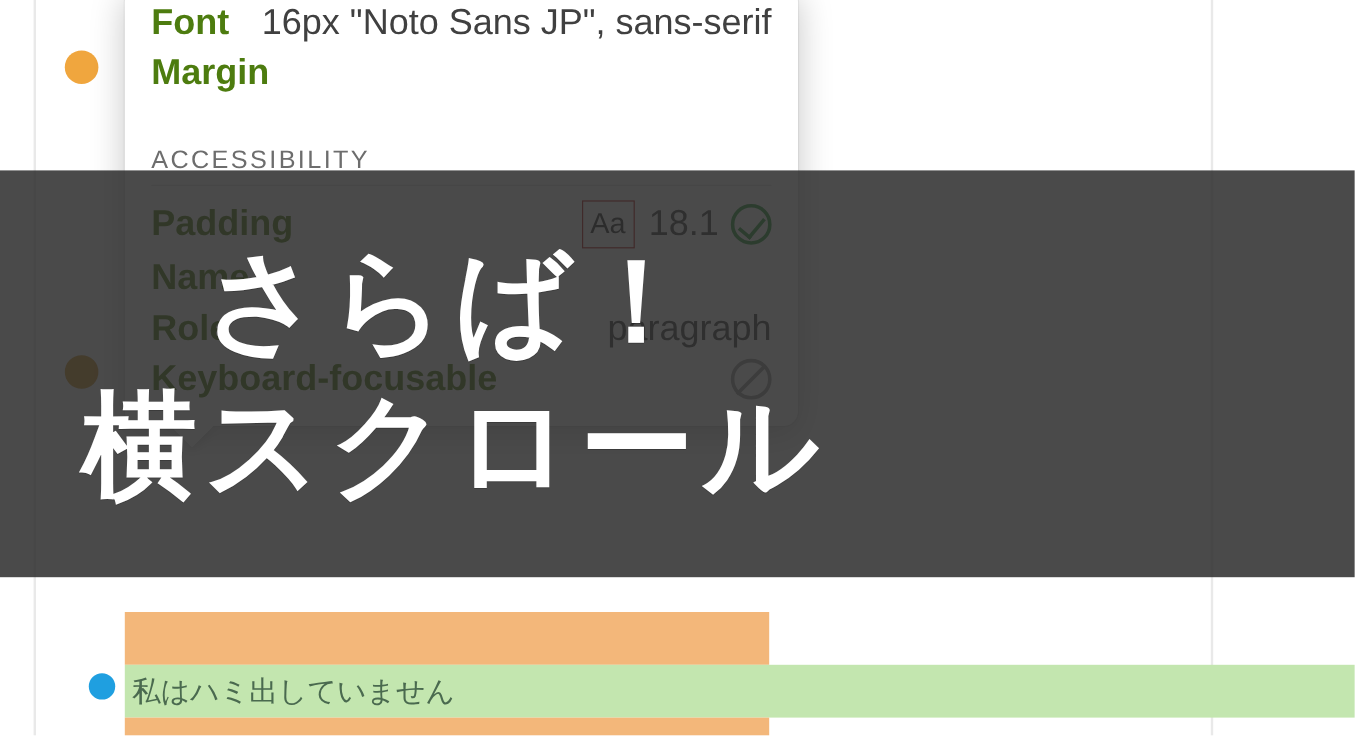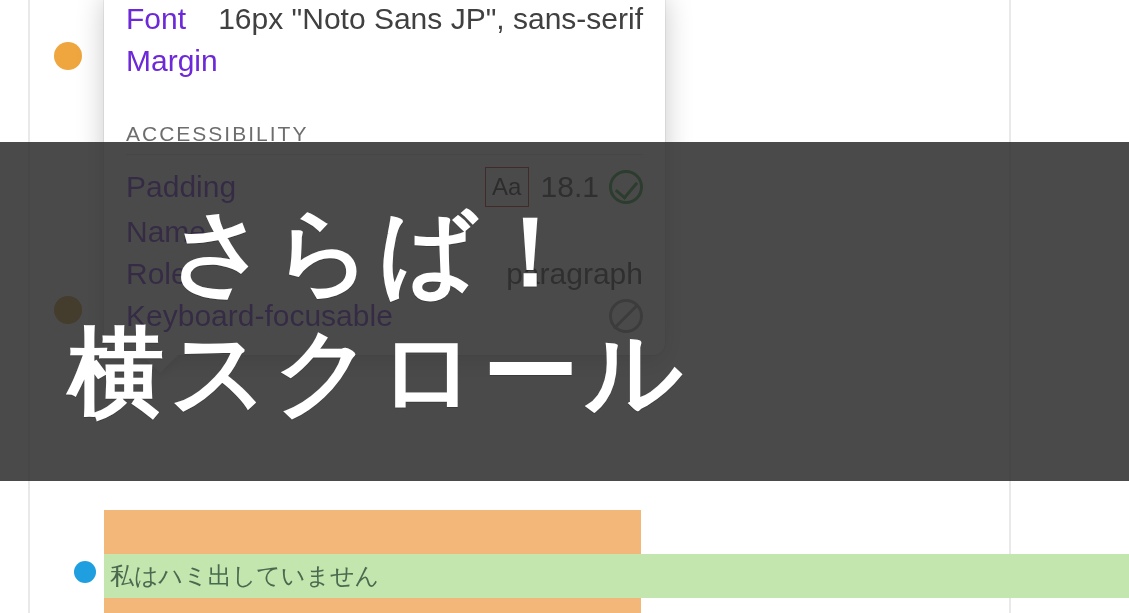--- a/index.html
+++ b/index.html
@@ -61,21 +61,21 @@
     filter: drop-shadow(0 4px 4px rgba(0,0,0,.12));
   }
   .row {
     display: flex;
     justify-content: space-between;
     align-items: center;
     padding: 4px 0;
     font-size: 30px;
     color: #595959;
   }
-  .row .label { color: #6d28d9; }
+  .row .label { color: #4d7c0f; font-weight: bold; }
   .row .value { color: #404040; }
   .section {
     margin-top: 28px;
     padding-top: 8px;
   }
   .section-title {
     font-size: 21px;
     letter-spacing: 2px;
     color: #6d6d6d;
     padding: 4px 0 8px;

